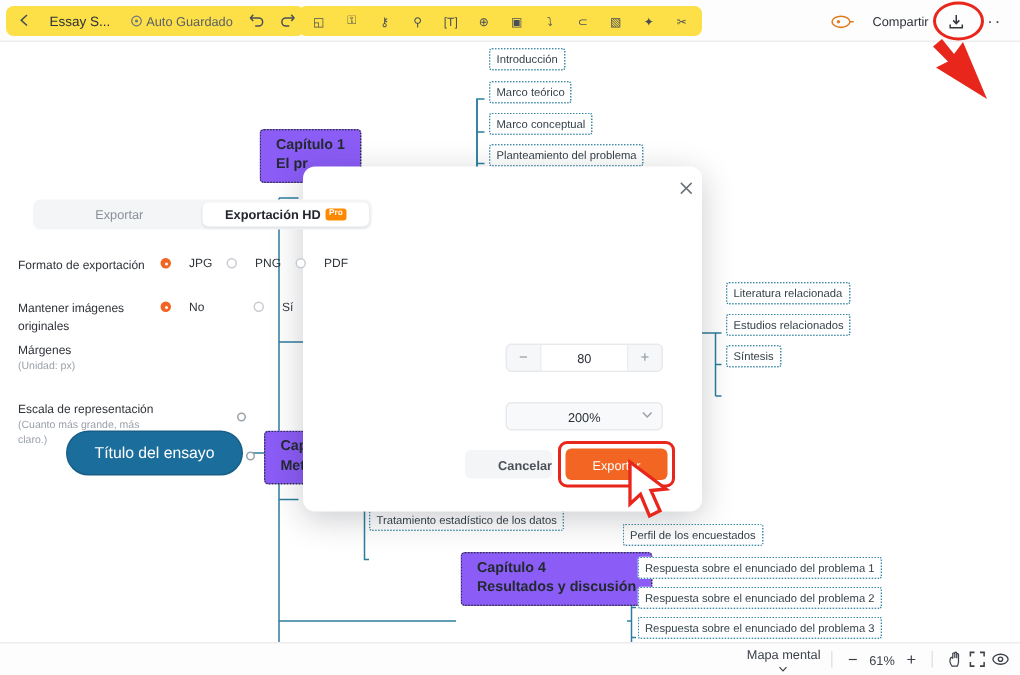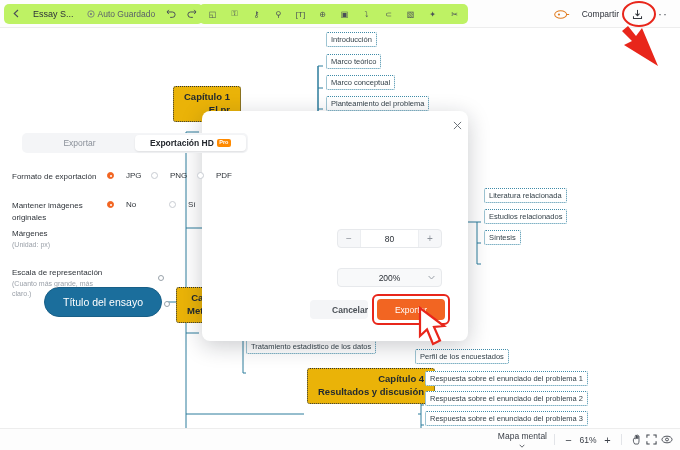--- a/index.html
+++ b/index.html
@@ -10,21 +10,21 @@
     background:#ffffff; position:relative;
   }
   
   #topbar {
     position:absolute; left:0; top:0; width:680px; height:28px;
     background:#fdfdfd; border-bottom:1px solid #ededed;
     display:flex; align-items:center; z-index:5;
   }
   .tb-group {
     display:flex; align-items:center; height:20px;
-    background:#bef264; border-radius:5px; padding:0 3px;
+    background:#fde047; border-radius:5px; padding:0 3px;
   }
   .tb-left { margin-left:4px; gap:2px; }
   .tb-btn {
     height:18px; min-width:18px; display:flex; align-items:center;
     justify-content:center; border-radius:4px; color:#4a4f57;
     font-size:8px; padding:0 3px; cursor:pointer;
   }
   .tb-btn svg { display:block; }
   #doc-title {
     font-size:9px; color:#2c3038; padding:0 6px; white-space:nowrap; cursor:pointer;
@@ -78,22 +78,22 @@
 
   
   .node {
     position:absolute; font-size:7.5px; color:#2f3a40;
     border:1px dotted #3f8ba8; border-radius:2px;
     padding:2px 4px; background:#ffffff; white-space:nowrap;
     line-height:1.25; cursor:pointer;
   }
   .node.leaf { color:#35424a; }
   .chapter {
-    border:1px dotted #2b3238; border-radius:3px; background:#eab308;
-    font-size:9.5px; font-weight:bold; color:#222a30; text-align:right;
+    border:1px dotted #2b3238; border-radius:3px; background:#8b5cf6;
+    font-size:9.5px; font-weight:bold; color:#222a30; text-align:left;
     padding:4px 10px; line-height:1.35; cursor:pointer; position:absolute;
     white-space:nowrap;
   }
   #root-node {
     position:absolute; left:44px; top:259px; width:118px; height:30px;
     background:#1b6e9c; border:1.6px solid #185f87; border-radius:15px;
     color:#ffffff; font-size:10.5px; display:flex; align-items:center;
     justify-content:center; cursor:pointer;
   }
   #root-node::before, #root-node::after {

